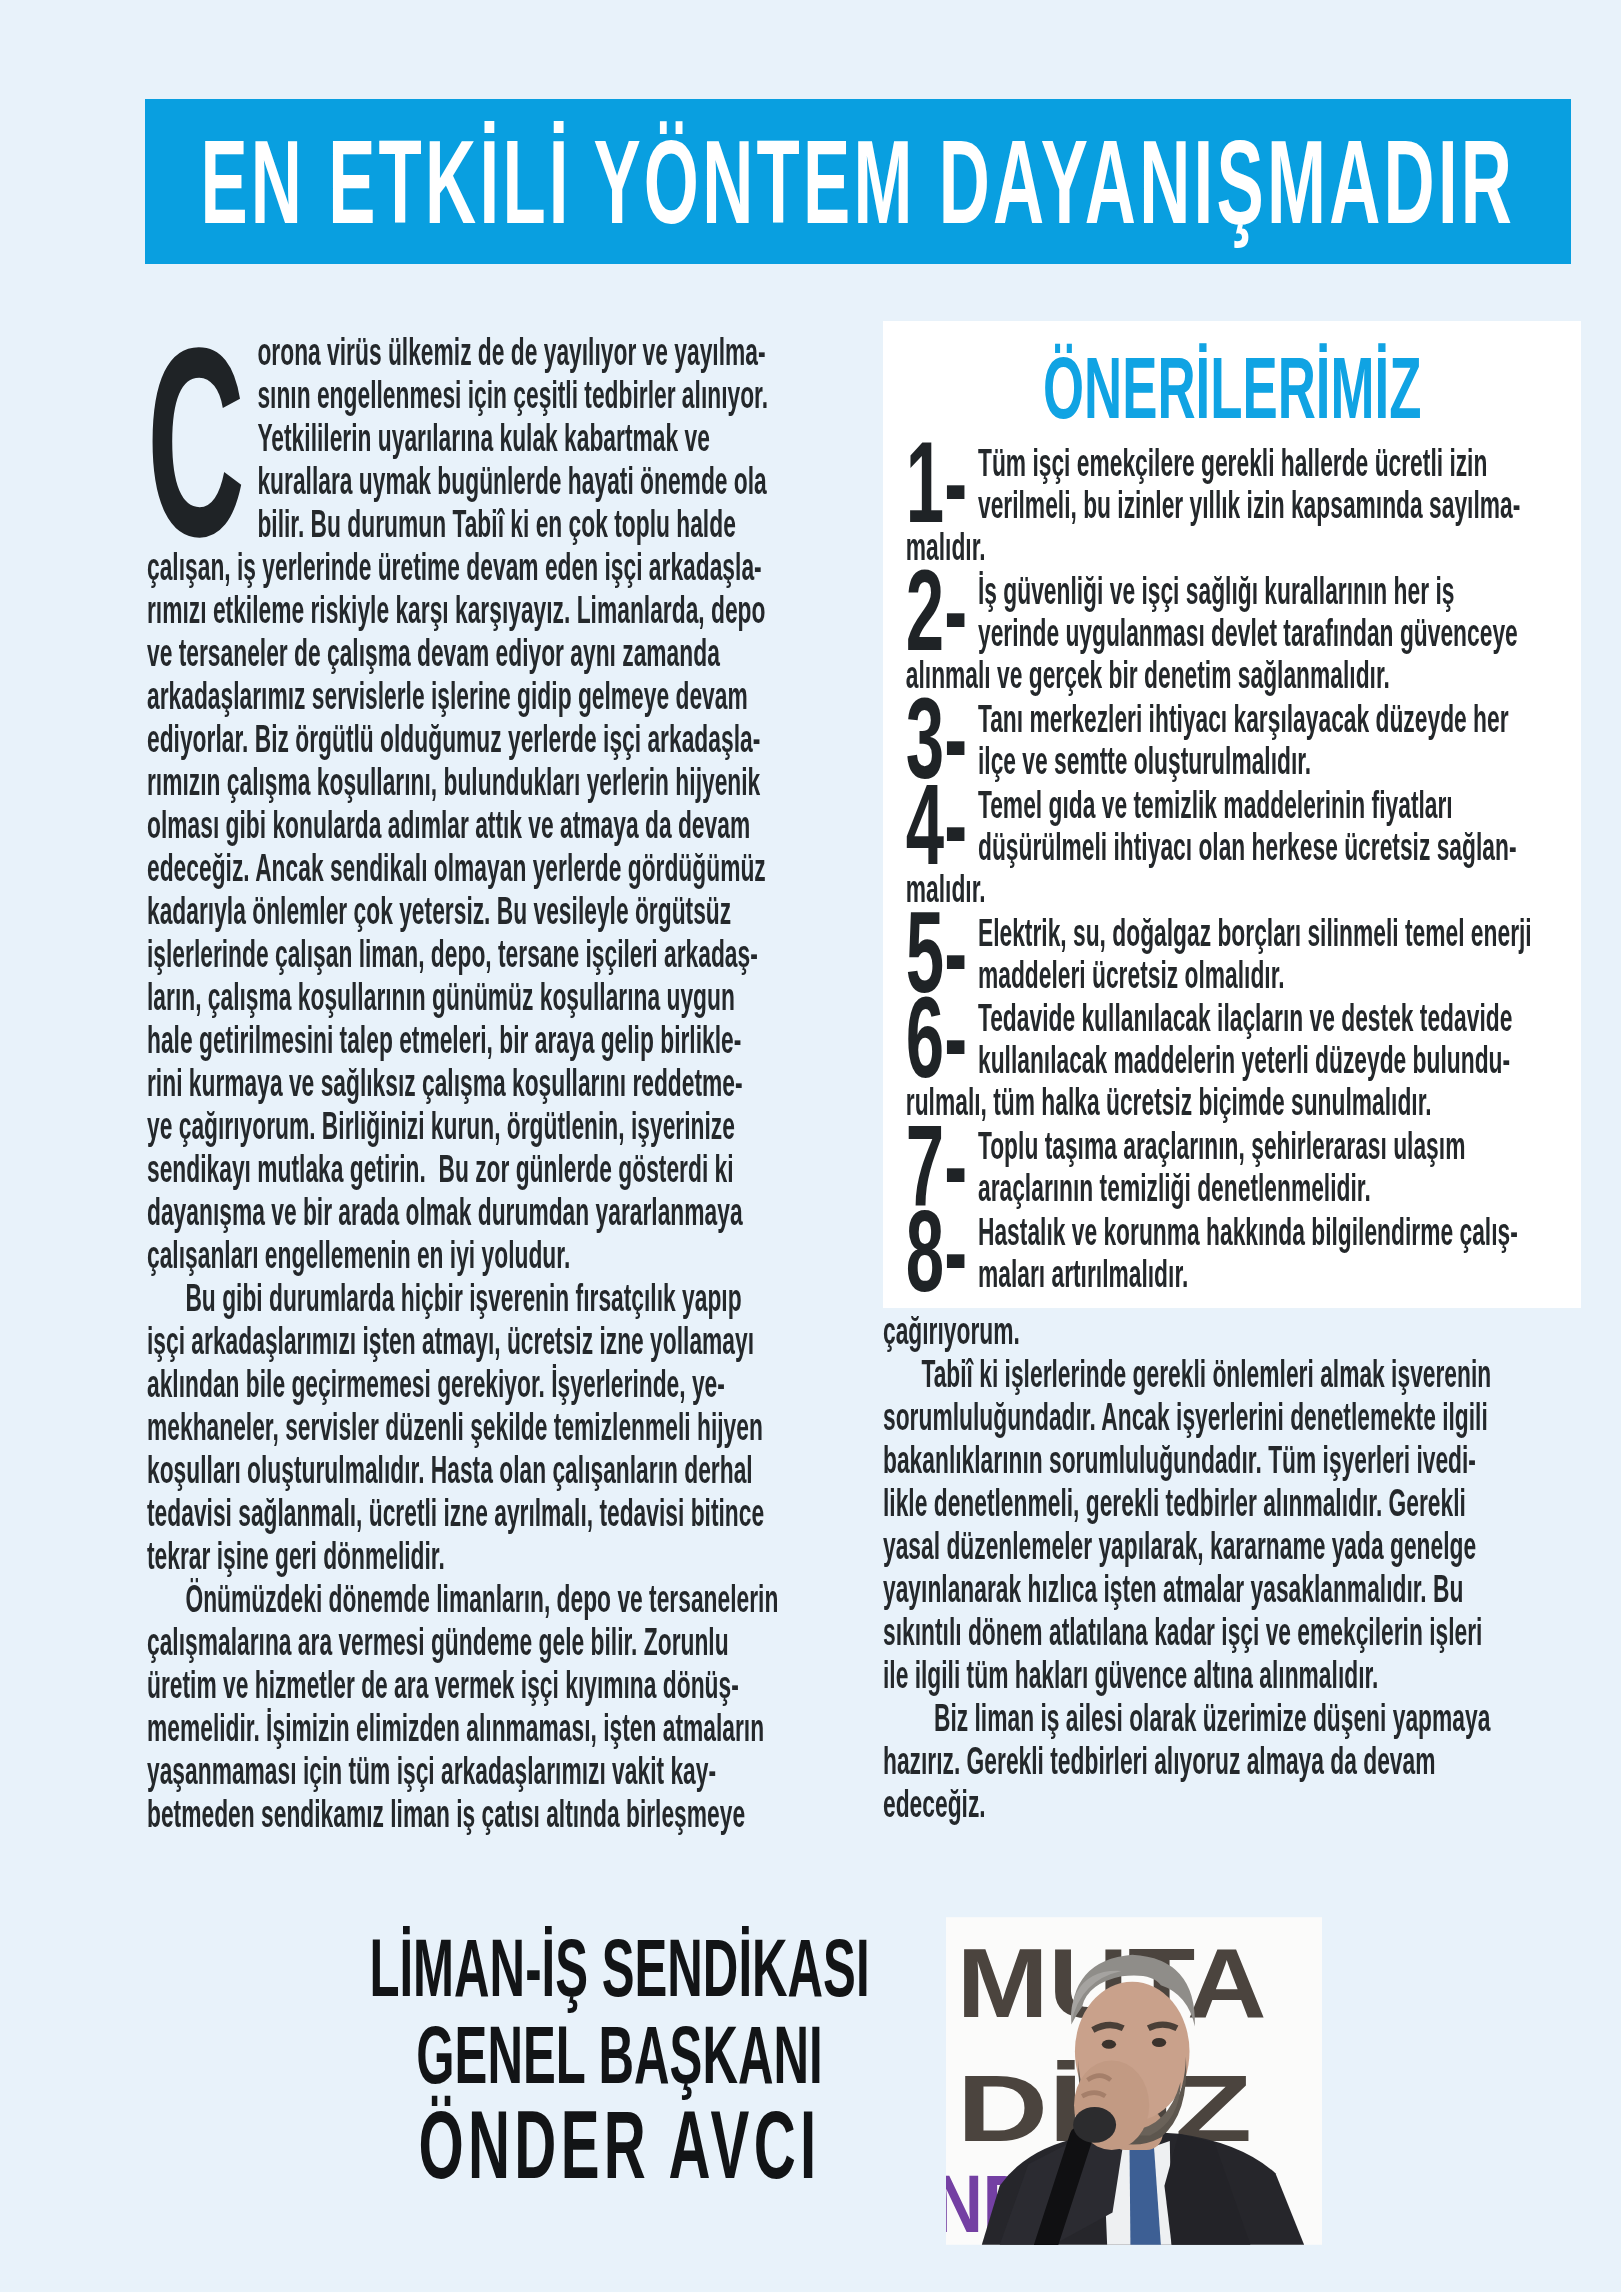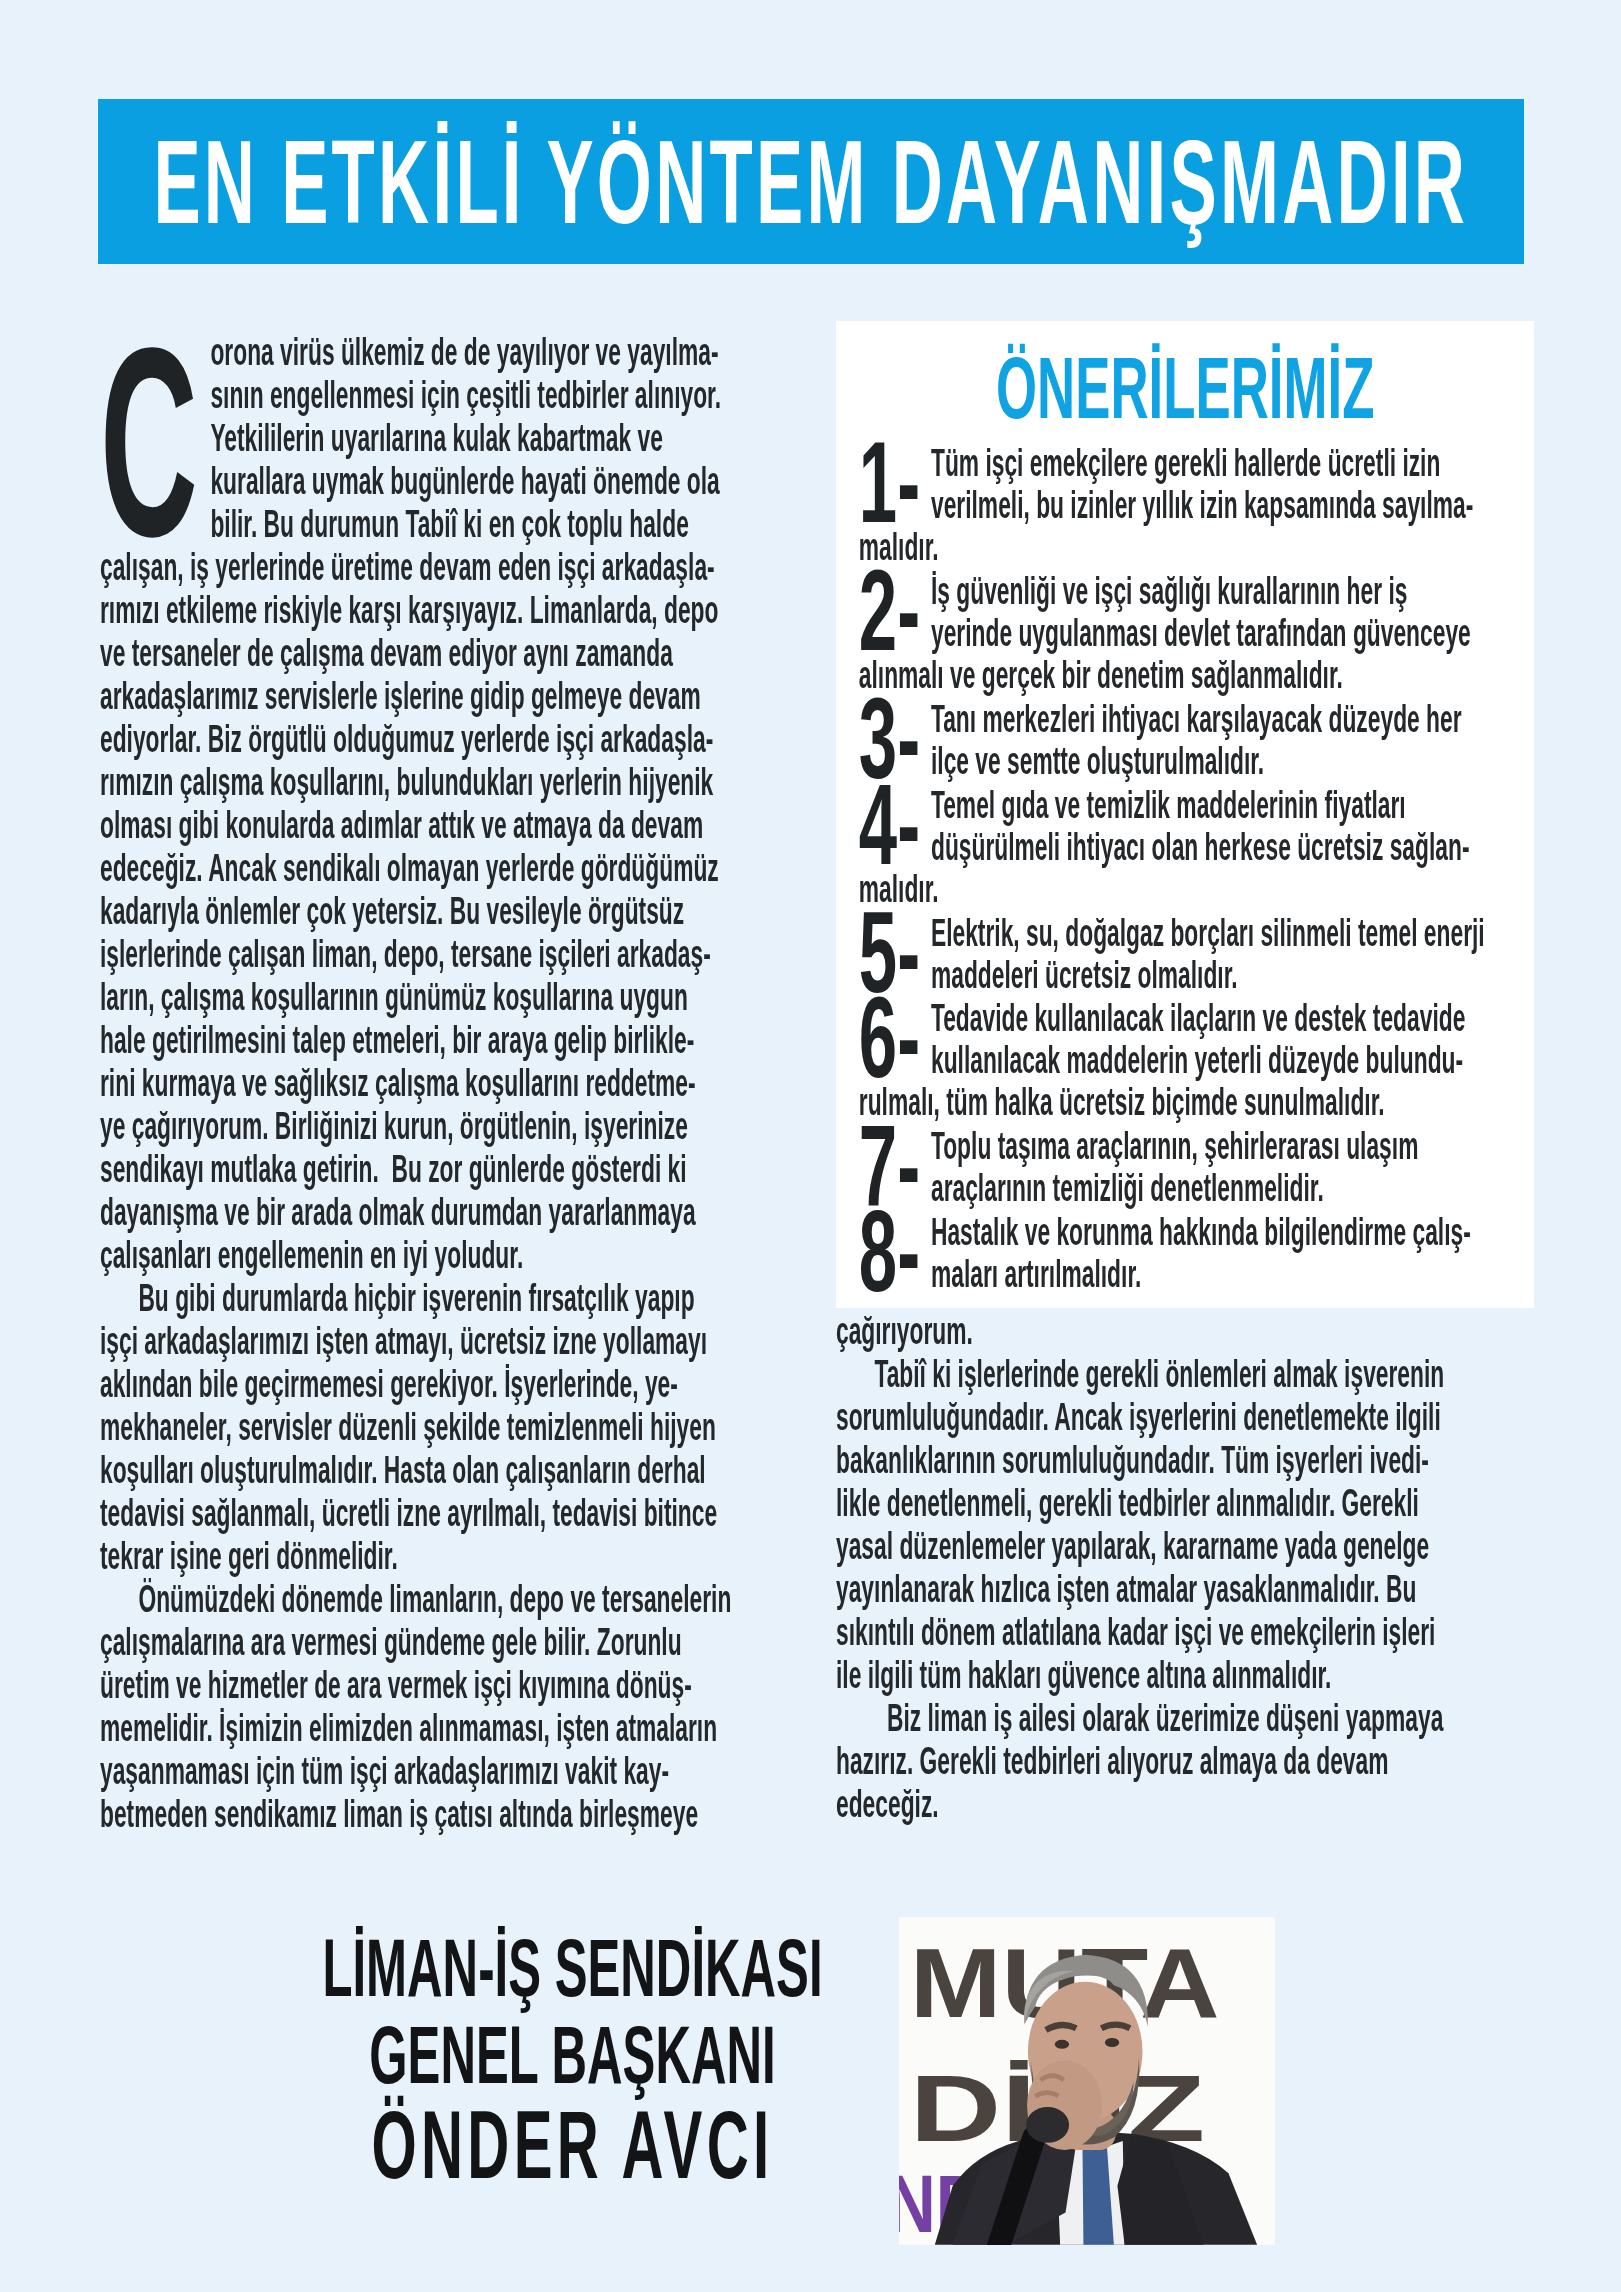--- a/index.html
+++ b/index.html
@@ -2,21 +2,21 @@
 <html style="font-size:14.3px"><head>
 <meta charset="utf-8">
 <style>
   html,body{margin:0;padding:0;}
   body{
     width:1621px;height:2293px;position:relative;overflow:hidden;
     background:#e8f2fa;
     font-family:"Liberation Sans","DejaVu Sans",sans-serif;
     color:#24282b;
   }
-  .abs{position:absolute;}
+  .abs{position:absolute;margin-left:47px;}
   
   .cz{transform:scaleX(0.60);transform-origin:0 0;}
 
   
   .banner{left:98px;top:99px;width:1426px;height:165px;background:#099fe0;}
   .banner-inner{width:2376px;height:165px;display:flex;align-items:center;justify-content:center;}
   .banner-title{
     color:#ffffff;font-weight:700;font-size:118px;letter-spacing:5.4px;
     white-space:nowrap;line-height:1;
   }

